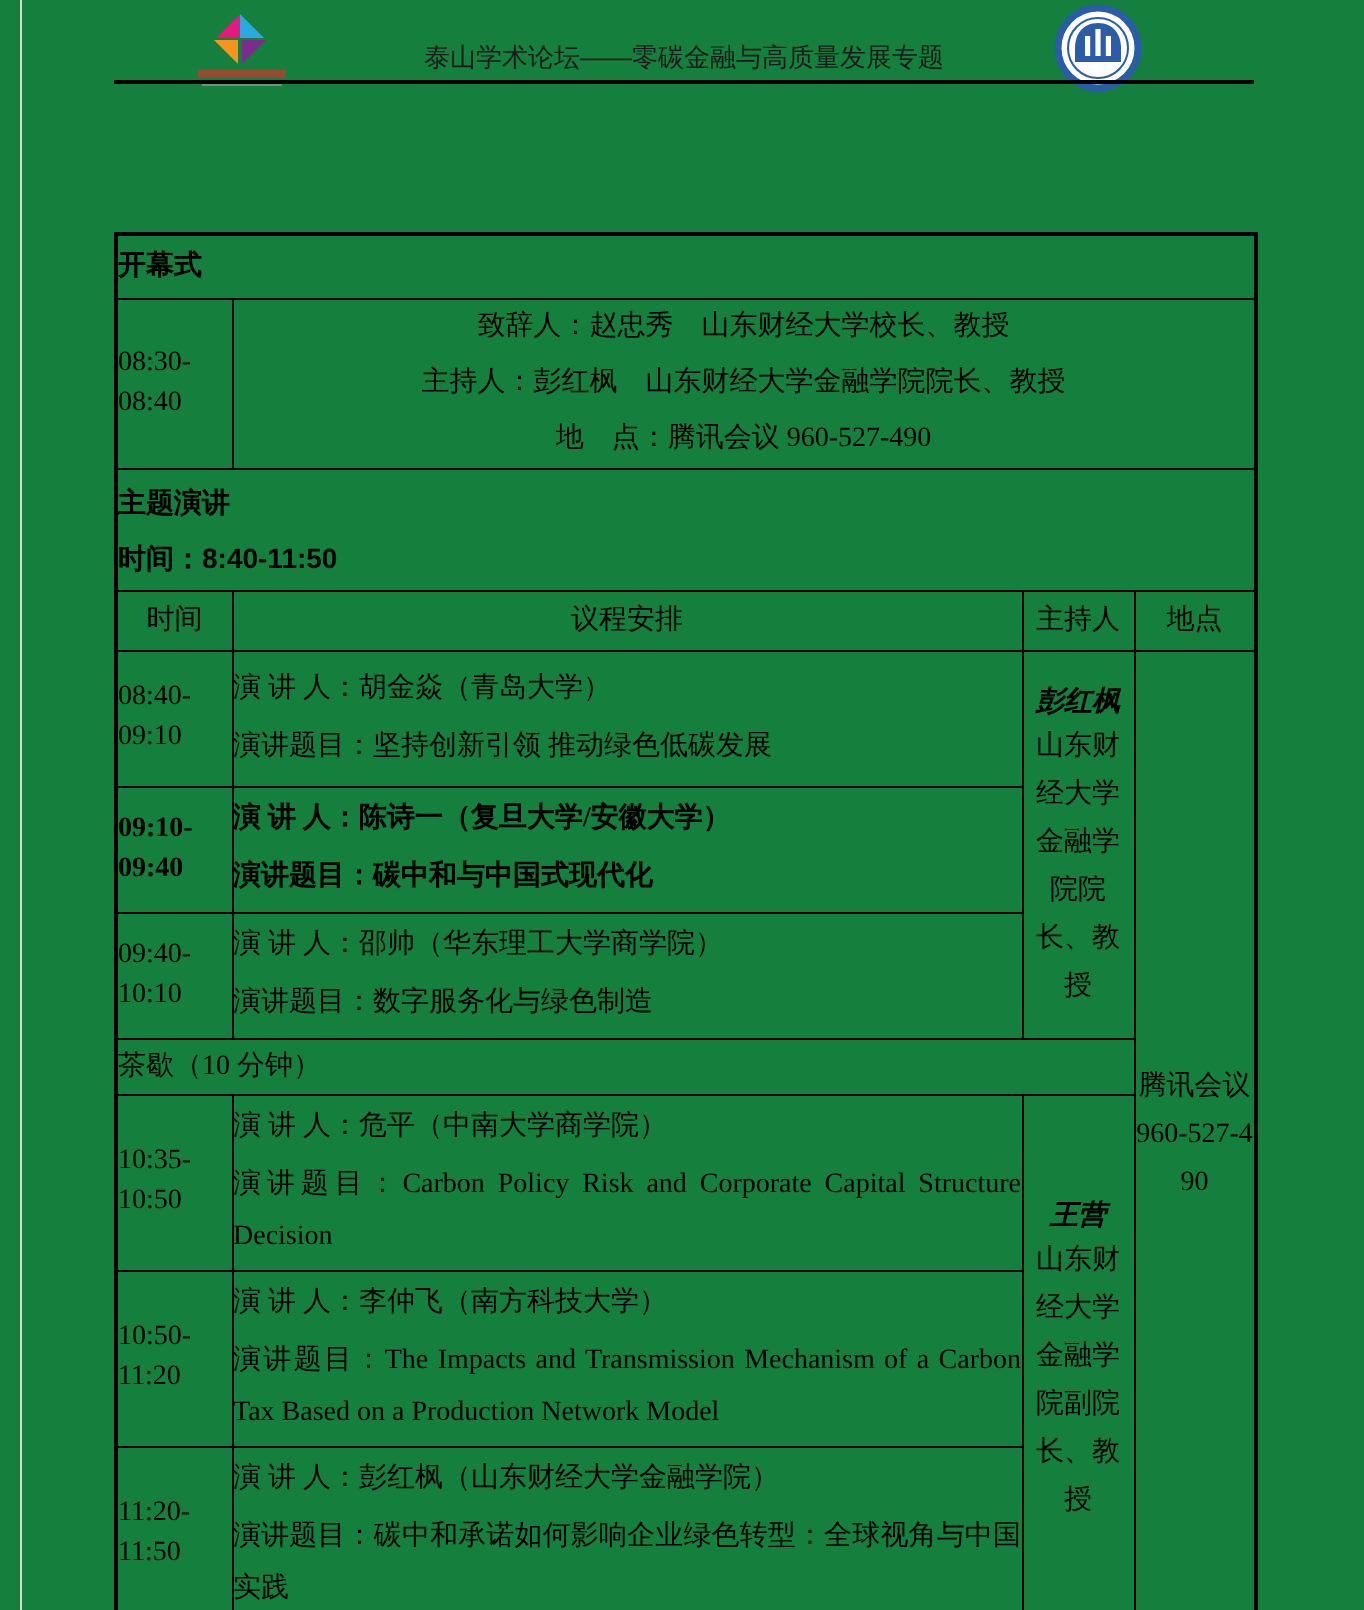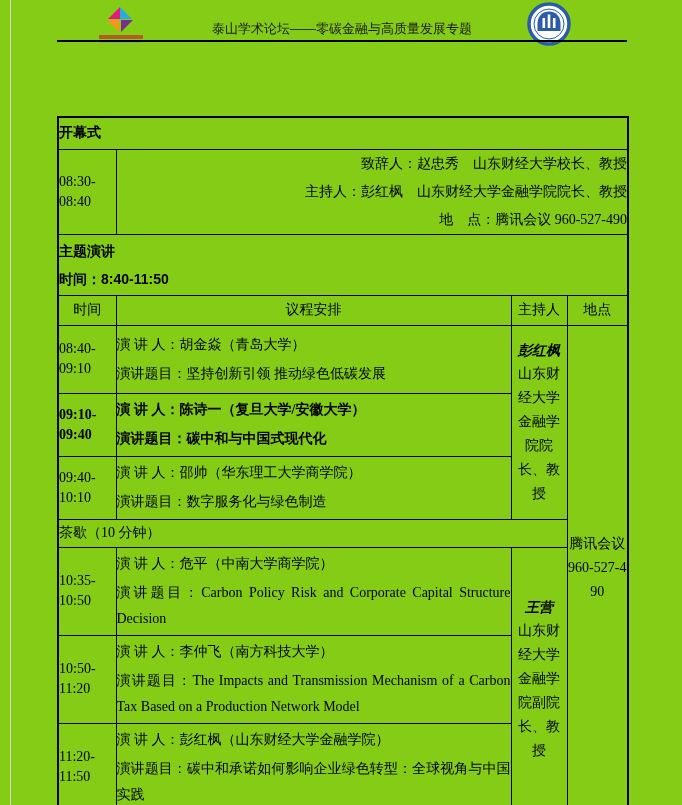--- a/index.html
+++ b/index.html
@@ -1,17 +1,17 @@
 <!DOCTYPE html>
 <html><head>
 <meta charset="utf-8">
 <style>
   html,body { margin:0; padding:0; background:#ffffff; }
   .page {
-    position:relative; width:682px; height:805px; background:#84cc16;
+    position:relative; width:682px; height:805px; background:#15803d;
     font-family:"Liberation Serif","DejaVu Serif",serif; color:#000; overflow:hidden;
   }
   .edge-line { position:absolute; left:10px; top:0; width:1px; height:805px; background:#d6d6d6; }
 
   
   .hdr-title {
     position:absolute; left:57px; top:20px; width:570px; text-align:center;
     font-family:"Liberation Sans","DejaVu Sans",sans-serif; font-size:13px; color:#1a1a1a;
   }
   .hdr-rule { position:absolute; left:57px; top:40px; width:570px; height:0; border-top:2px solid #000; }
@@ -41,21 +41,21 @@
   tr.rG2 { height:84px; } tr.rG3 { height:77px; }
 
   td.section {
     font-family:"Liberation Sans","DejaVu Sans",sans-serif;
     font-weight:bold; font-size:15px;
   }
   td.section .line { line-height:28px; }
 
   td.time-cell { padding-left:8px; line-height:20px; font-size:14px;margin-top:31px; }
   td.content-cell { padding:6px 12px; }
-  td.content-cell p { margin:0; line-height:28px; text-align:right; }
+  td.content-cell p { margin:0; line-height:28px; text-align:center; }
 
   td.agenda-cell { padding:4px 10px; }
   td.agenda-cell p { margin:3px 0; line-height:26px; text-align:justify; }
 
   td.colhdr { text-align:center; font-size:14px; }
 
   td.mod-cell { text-align:center; padding:2px 4px; line-height:24px; word-break:break-all; }
   .mod-name { font-family:"Liberation Sans","DejaVu Sans",sans-serif; font-weight:bold; display:block;font-style:italic; }
 
   td.loc-cell { text-align:center; padding:2px 6px; line-height:24px; word-break:break-all; }

